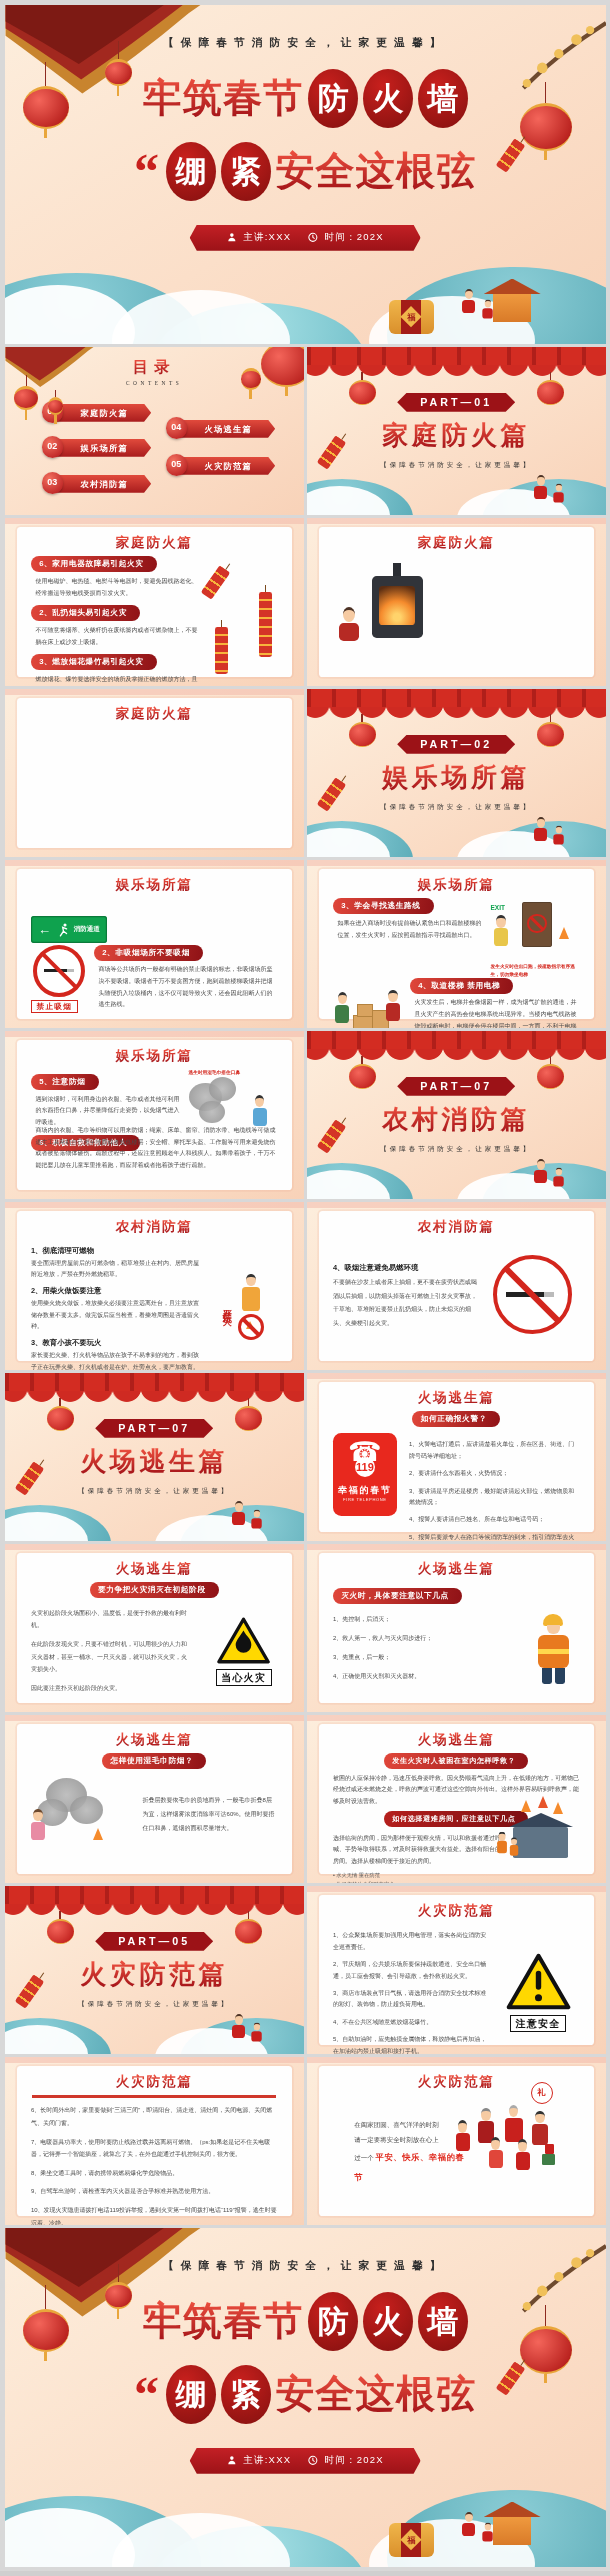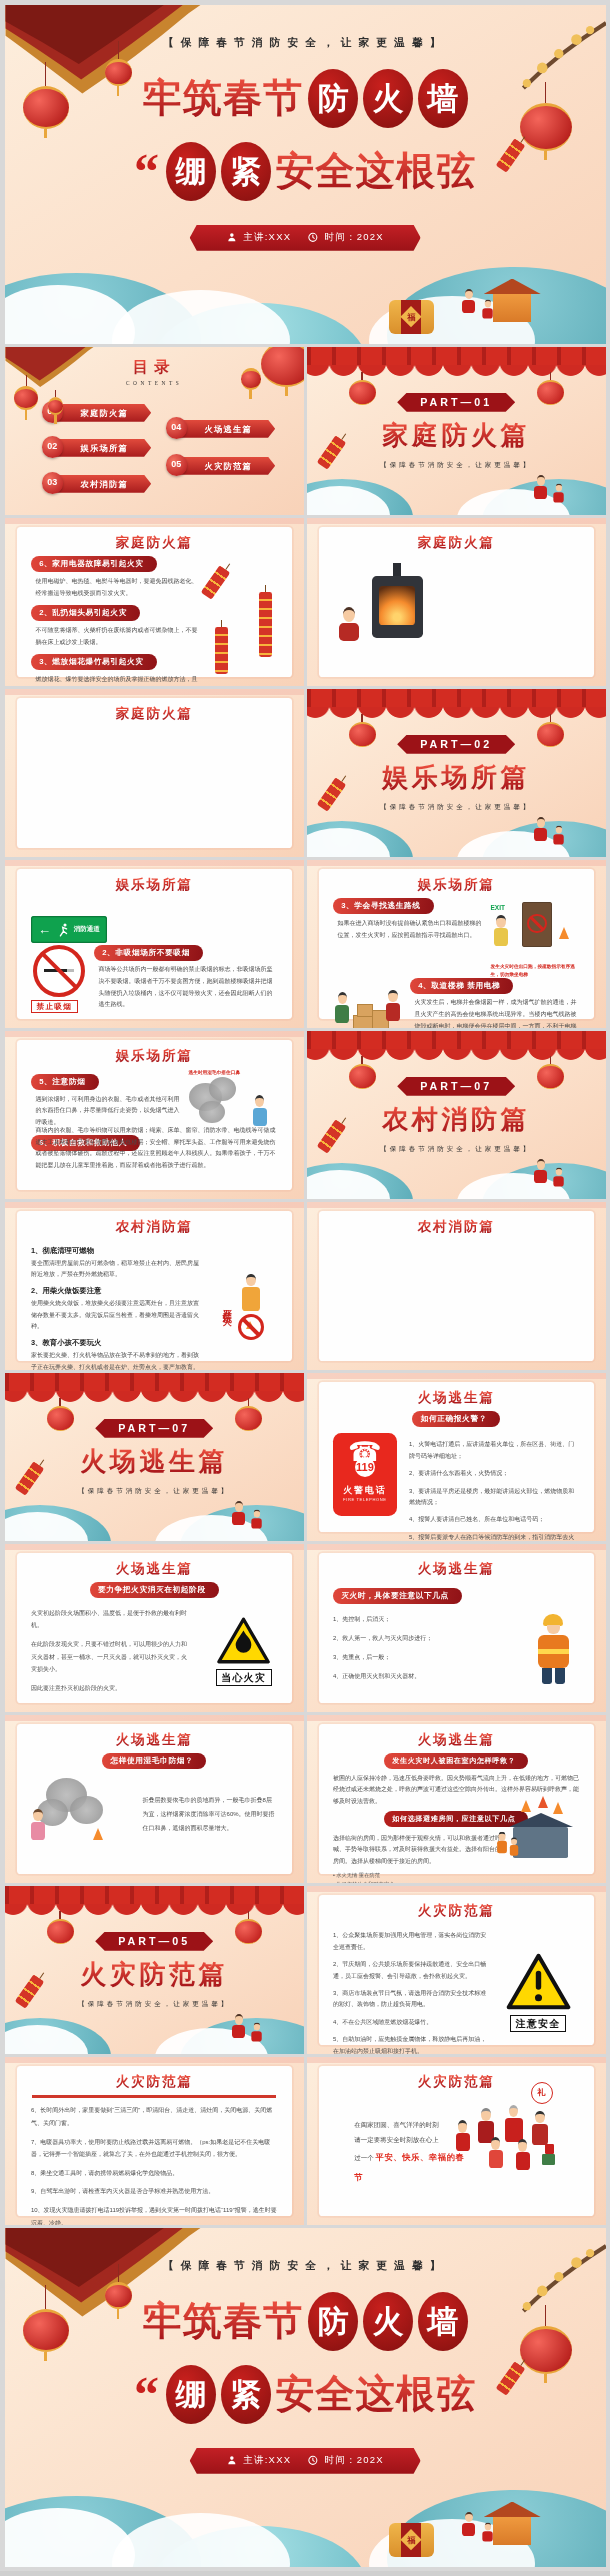--- a/index.html
+++ b/index.html
@@ -612,20 +612,32 @@
           </div>
         </div>
       </div>
         </div>
     </section>
 
     <section class="slide small content">
       <div class="card">
           <div class="card-in" style="display:flex;flex-direction:column;">
         <h3 class="ctitle gtext">农村消防篇</h3>
+        <div class="cols" style="flex:1;align-items:center;">
+          <div class="flex1">
+            <div class="hnum">4、吸烟注意避免易燃环境</div>
+            <p class="body-t" style="margin:2.4px 0 0;line-height:2.3;">不要躺在沙发上或者床上抽烟，更不要在疲劳状态或喝酒以后抽烟，以防烟头掉落在可燃物上引发火灾事故，干草地、草堆附近要禁止乱扔烟头，防止未熄灭的烟头、火柴梗引起火灾。</p>
+          </div>
+          <div style="width:95px;text-align:center;">
+            <div class="nosmoke" style="width:71px;height:71px;margin:0 auto;">
+                  <i class="cig"></i>
+                  <i class="bar"></i>
+                </div>
+          </div>
+        </div>
       </div>
         </div>
     </section>
   </div>
 
   <div class="row">
     <section class="slide small part">
       <div class="curtain"></div>
       <div class="p-lantern" style="left:14%;">
           <div class="lt"></div>
@@ -656,21 +668,21 @@
     <section class="slide small content">
       <div class="card">
           <div class="card-in">
         <h3 class="ctitle gtext">火场逃生篇</h3>
         <span class="pill center">如何正确报火警？</span>
         <div class="cols" style="margin-top:6px;">
           <div style="width:70px;">
             <div class="phone119">
               <div class="ph">☎</div>
               <div class="circ">119</div>
-              <div class="pl1">火警电话</div>
+              <div class="pl1">幸福的春节</div>
               <div class="pl2">FIRE TELEPHONE</div>
             </div>
           </div>
           <div class="flex1">
             <p class="li">1、火警电话打通后，应讲清楚着火单位，所在区县、街道、门牌号码等详细地址；</p>
             <p class="li">2、要讲清什么东西着火，火势情况；</p>
             <p class="li">3、要讲清是平房还是楼房，最好能讲清起火部位，燃烧物质和燃烧情况；</p>
             <p class="li">4、报警人要讲清自己姓名、所在单位和电话号码；</p>
             <p class="li">5、报警后要派专人在路口等候消防车的到来，指引消防车去火场的道路，以便迅速、准确到达起火地点。发现火警应及时报警，这是每个公民的责任。</p>
           </div>

